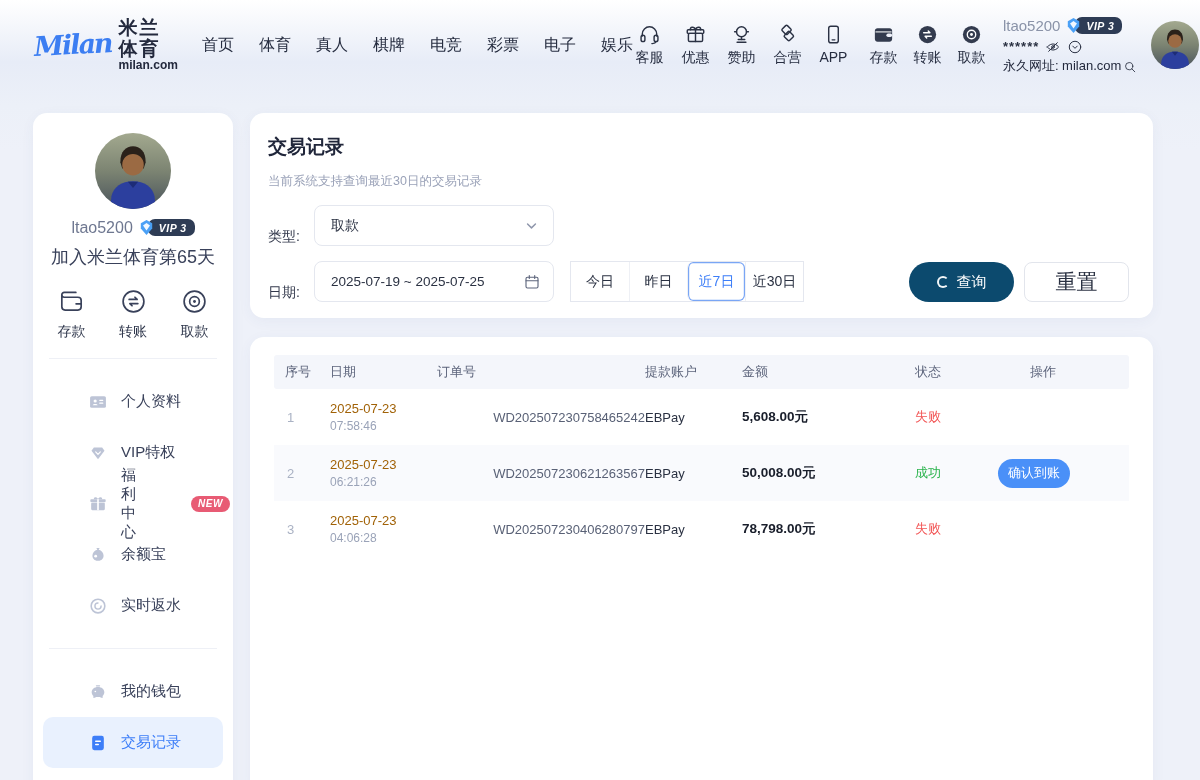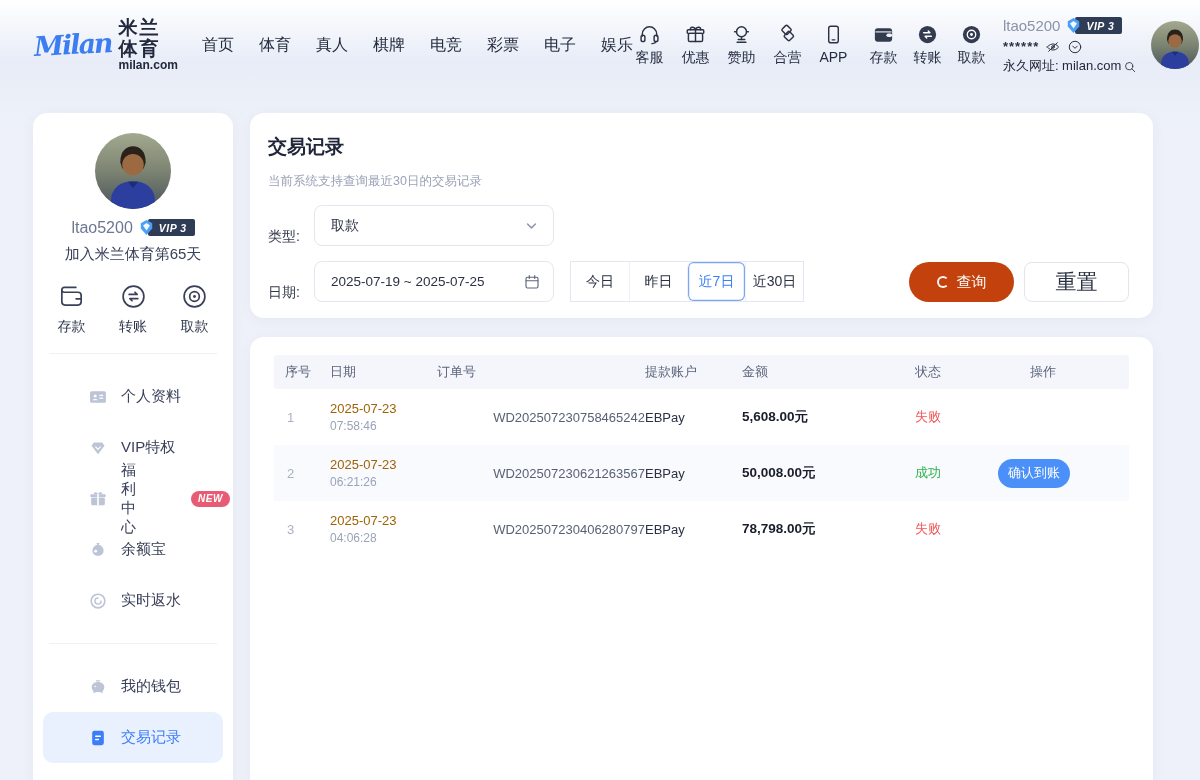--- a/index.html
+++ b/index.html
@@ -24,37 +24,37 @@
   .q-item{display:flex;flex-direction:column;align-items:center;gap:3px;font-size:14px;color:#262d40;min-width:33px;cursor:pointer;white-space:nowrap;}
   .q-item svg{width:23px;height:23px;}
   .wallet-group{display:flex;gap:11px;margin-left:17px;}
   .st{fill:none;stroke:#2b3244;stroke-width:1.5;stroke-linecap:round;stroke-linejoin:round;}
   .so{fill:none;stroke:#39415a;stroke-width:1.4;stroke-linecap:round;stroke-linejoin:round;}
   .user-block{margin-left:15px;width:142px;font-size:13px;line-height:1.15;}
   .user-row1{display:flex;align-items:center;}
   .user-name{font-size:15px;color:#8a93a8;margin-right:4px;}
   .vip-badge{display:inline-flex;align-items:center;}
   .vip-badge .gem{width:19px;height:19px;position:relative;z-index:2;}
-  .vip-pill{background:#2e3c55;color:#fff;font-size:10.5px;font-style:italic;font-weight:bold;padding:2.5px 8px 2.5px 11px;border-radius:2px;margin-left:-8px;letter-spacing:.5px;white-space:nowrap;}
+  .vip-pill{background:#2e3c55;color:#fff;font-size:10.5px;font-style:italic;font-weight:bold;padding:2.5px 8px 2.5px 11px;border-radius:7px;margin-left:-8px;letter-spacing:.5px;white-space:nowrap;}
   .user-row2{display:flex;align-items:center;gap:6px;margin-top:4px;}
   .masked{font-weight:bold;letter-spacing:1px;color:#2a3142;}
   .user-row2 svg{width:16px;height:16px;cursor:pointer;}
   .user-row3{display:flex;align-items:center;gap:2px;margin-top:4px;color:#23293d;white-space:nowrap;}
   .user-row3 svg{width:14px;height:14px;cursor:pointer;}
   .avatar-sm{width:48px;height:48px;border-radius:50%;overflow:hidden;margin-left:6px;cursor:pointer;flex-shrink:0;}
   .avatar-sm svg,.avatar-lg svg{width:100%;height:100%;display:block;}
   
   .card{background:#fff;border-radius:14px;box-shadow:0 3px 14px rgba(60,84,140,.05);position:absolute;}
   
   .sidebar{left:33px;top:113px;width:200px;height:700px;}
   .profile{padding-top:20px;text-align:center;}
   .avatar-lg{width:76px;height:76px;border-radius:50%;overflow:hidden;margin:0 auto;}
   .profile-name-row{margin-top:9px;display:flex;justify-content:center;align-items:center;}
   .profile-name{font-size:16px;color:#6e7790;margin-right:4px;}
-  .join-text{margin-top:8px;font-size:15px;color:#39415a;}
+  .join-text{margin-top:8px;font-size:18px;color:#39415a;}
   .quick-actions{display:flex;justify-content:space-between;padding:18px 24px 0;}
   .qa{display:flex;flex-direction:column;align-items:center;gap:7px;font-size:14px;color:#2f374c;cursor:pointer;}
   .qa svg{width:29px;height:29px;}
   .divider{height:1px;background:#eef0f6;margin:17px 16px;}
   .menu-item{height:51px;display:flex;align-items:center;gap:13px;padding-left:45px;font-size:15px;color:#39415a;margin:0 10px;border-radius:10px;cursor:pointer;}
   .menu-item svg{width:20px;height:20px;flex-shrink:0;}
   .menu-item .mi{fill:#bdc4d6;}
   .menu-item.active{background:#e9f1fe;color:#3d7ef8;}
   .menu-item.active .mi{fill:#3d7ef8;}
   .new-badge{background:#e85b74;color:#fff;font-size:10px;font-weight:bold;font-style:italic;padding:2.5px 7px;border-radius:9px;letter-spacing:.5px;margin-left:42px;}
@@ -67,21 +67,21 @@
   .select-box,.date-box{width:240px;height:41px;border:1px solid #e4e7ef;border-radius:8px;display:flex;align-items:center;padding:0 12px 0 16px;font-size:14px;color:#2a3142;cursor:pointer;background:#fff;}
   .select-box .val,.date-box .val{flex:1;}
   .date-box .val{font-size:13.5px;}
   .select-box svg{width:19px;height:19px;}
   .date-box svg{width:18px;height:18px;}
   .seg{display:flex;border:1px solid #e4e7ef;border-radius:0;height:41px;margin-left:16px;overflow:hidden;background:#fff;}
   .seg-btn{width:58px;display:flex;align-items:center;justify-content:center;font-size:14px;color:#2a3142;border-left:1px solid #eef0f5;cursor:pointer;}
   .seg-btn:first-child{border-left:none;}
   .seg-btn.active{color:#3d7ef8;box-shadow:inset 0 0 0 1.2px #7aa6f5;border-radius:6px;}
   .btns{margin-left:auto;display:flex;gap:10px;}
-  .query-btn{width:105px;height:40px;border-radius:20px;background:#c2410c;color:#fff;font-size:15px;display:flex;align-items:center;justify-content:center;gap:8px;cursor:pointer;border:none;}
+  .query-btn{width:105px;height:40px;border-radius:20px;background:#0c4a6e;color:#fff;font-size:15px;display:flex;align-items:center;justify-content:center;gap:8px;cursor:pointer;border:none;}
   .spinner{width:12px;height:12px;border:2px solid rgba(255,255,255,.95);border-right-color:transparent;border-radius:50%;display:inline-block;}
   .reset-btn{width:105px;height:40px;border-radius:8px;border:1px solid #e2e5ec;background:#fff;color:#2a3142;font-size:21px;display:flex;align-items:center;justify-content:center;cursor:pointer;}
   
   .table-card{left:250px;top:337px;width:903px;height:460px;padding:18px 24px;}
   .grid{display:grid;grid-template-columns:56px 107px 208px 97px 173px 115px 99px;align-items:center;}
   .t-head{height:34px;background:#f4f6fb;border-radius:3px;font-size:13px;color:#5d657c;}
   .t-head .th:first-child{padding-left:11px;}
   .t-row{height:56px;font-size:13px;}
   .t-row.striped{background:#f9fafd;}
   .cell-idx{padding-left:13px;color:#aab2c4;}

